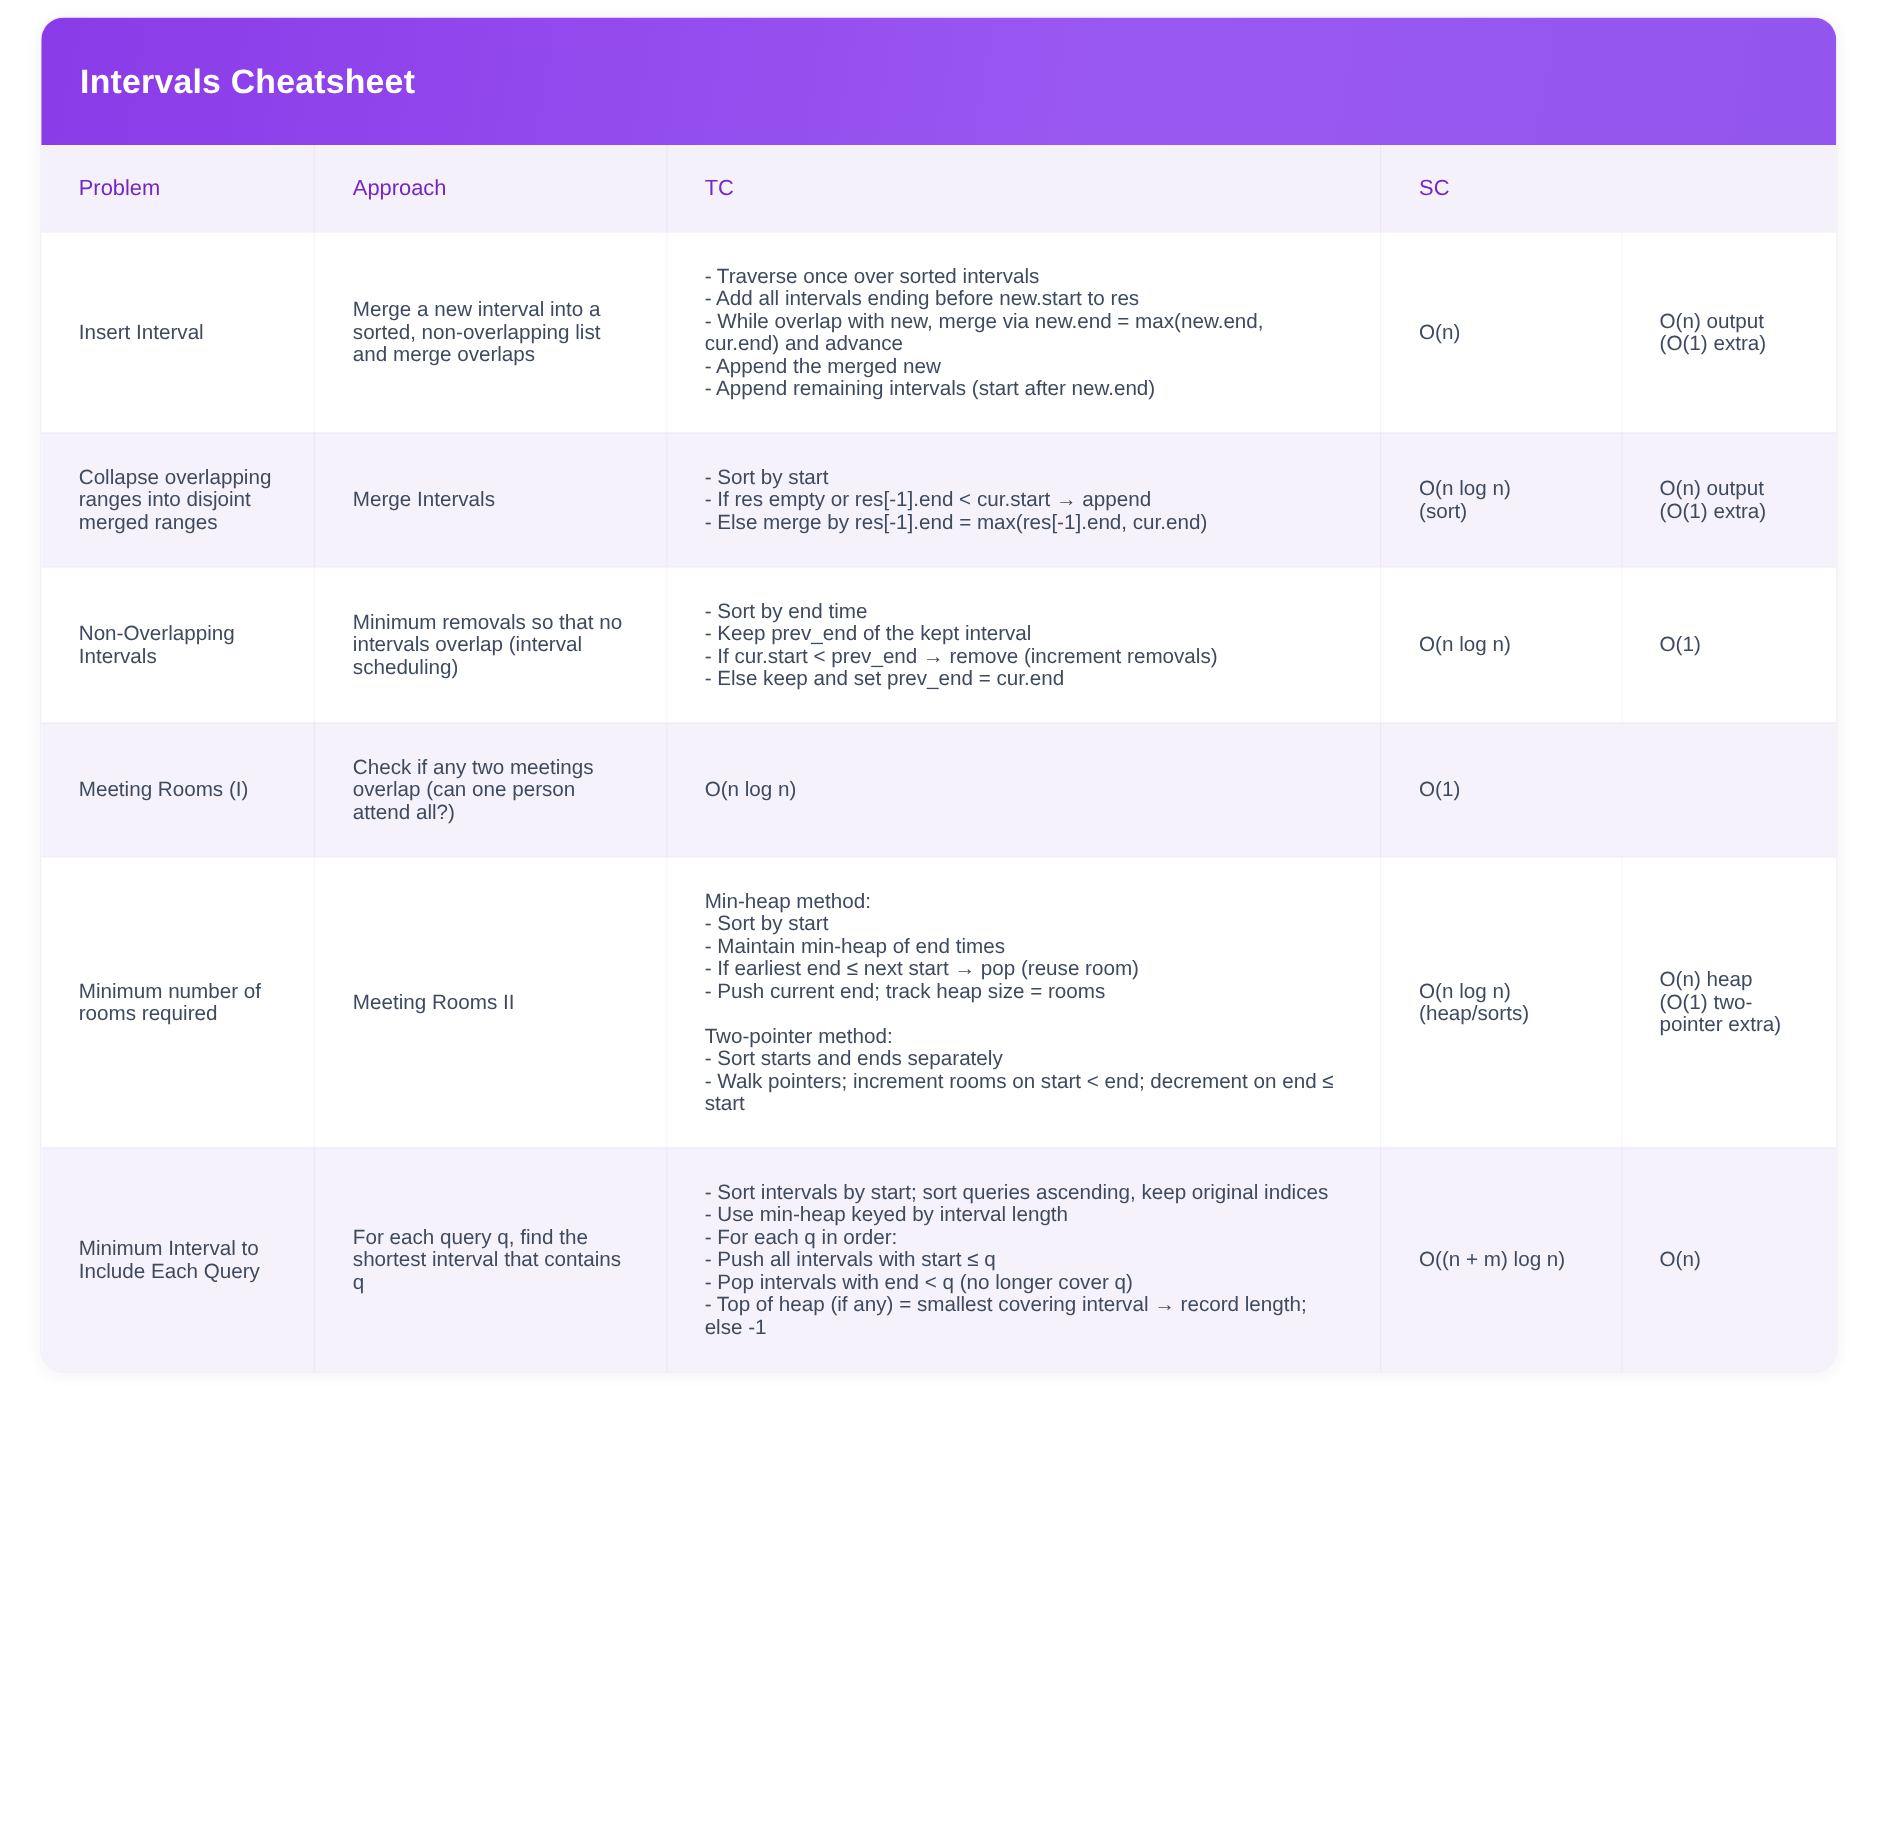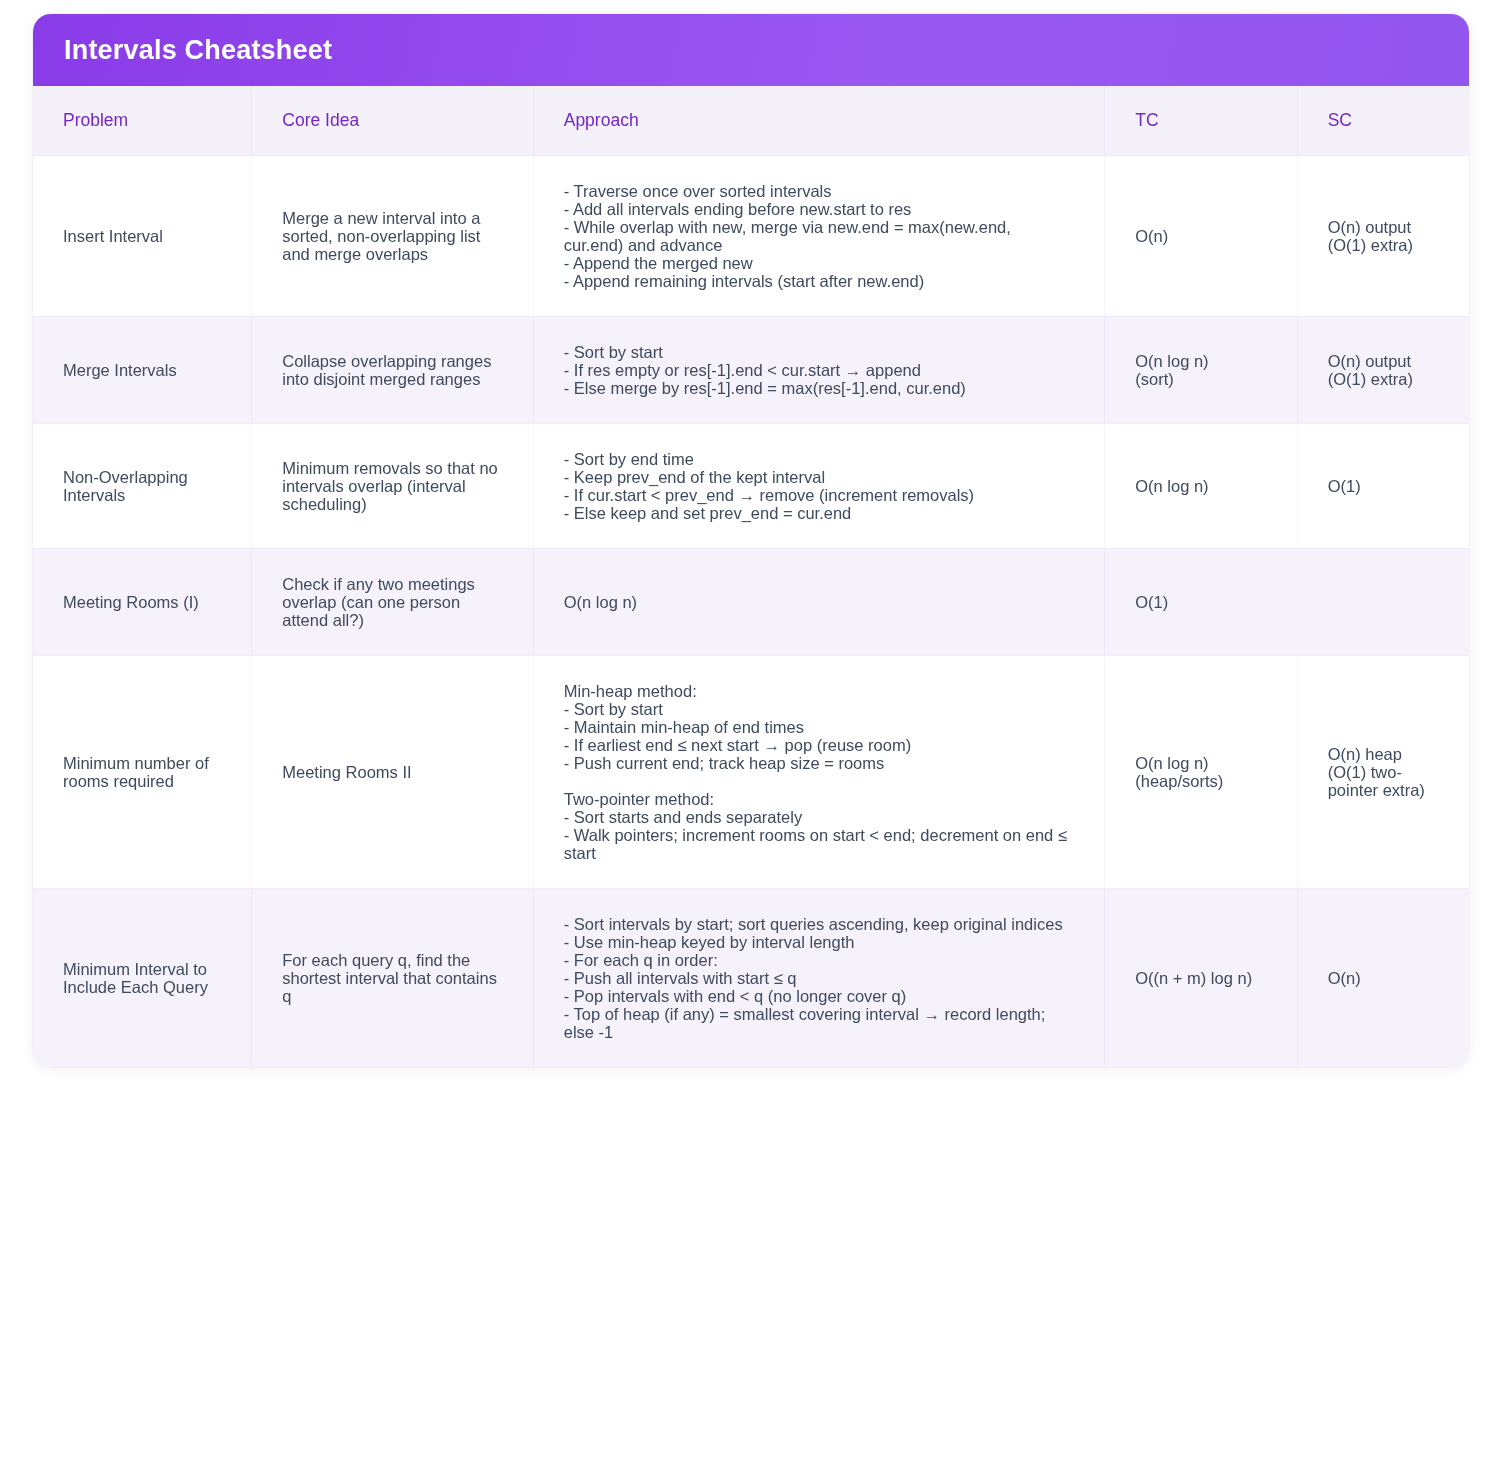--- a/index.html
+++ b/index.html
@@ -11,21 +11,21 @@
   .card {
     position: absolute;
     left: 33px; top: 14px;
     width: 1436px;
     border-radius: 18px;
     overflow: hidden;
     box-shadow: 0 2px 14px rgba(40, 20, 80, 0.07), 0 0 0 1px rgba(40, 20, 80, 0.03);
     background: #ffffff;
   }
   .card-header {
-    height: 72px;
+    height: 102px;
     display: flex;
     align-items: center;
     padding: 0 31px;
     background: linear-gradient(100deg, #8a3be8 0%, #9a58f2 60%, #9255ee 100%);
   }
   .card-title {
     color: #ffffff;
     font-size: 27px;
     font-weight: 700;
     letter-spacing: 0.2px;
@@ -68,21 +68,20 @@
 <body>
 
 <div class="card">
 
   <div class="card-header">
     <div class="card-title">Intervals Cheatsheet</div>
   </div>
 
   <div class="grid-row col-header-row">
     <div class="col-header-cell">Problem</div>
-    <div class="col-header-cell">Core Idea</div>
     <div class="col-header-cell">Approach</div>
     <div class="col-header-cell">TC</div>
     <div class="col-header-cell">SC</div>
   </div>
 
   <div class="grid-row body-row">
     <div class="cell">
         <span class="cell-text">Insert Interval</span>
       </div>
     <div class="cell">
@@ -99,24 +98,24 @@
         <span class="cell-text">O(n)</span>
       </div>
     <div class="cell">
         <span class="cell-text">O(n) output
 (O(1) extra)</span>
       </div>
   </div>
 
   <div class="grid-row body-row alt">
     <div class="cell">
+        <span class="cell-text">Collapse overlapping ranges into disjoint merged ranges</span>
+      </div>
+    <div class="cell">
         <span class="cell-text">Merge Intervals</span>
-      </div>
-    <div class="cell">
-        <span class="cell-text">Collapse overlapping ranges into disjoint merged ranges</span>
       </div>
     <div class="cell">
         <span class="cell-text">- Sort by start
 - If res empty or res[-1].end &lt; cur.start → append
 - Else merge by res[-1].end = max(res[-1].end, cur.end)</span>
       </div>
     <div class="cell">
         <span class="cell-text">O(n log n)
 (sort)</span>
       </div>

